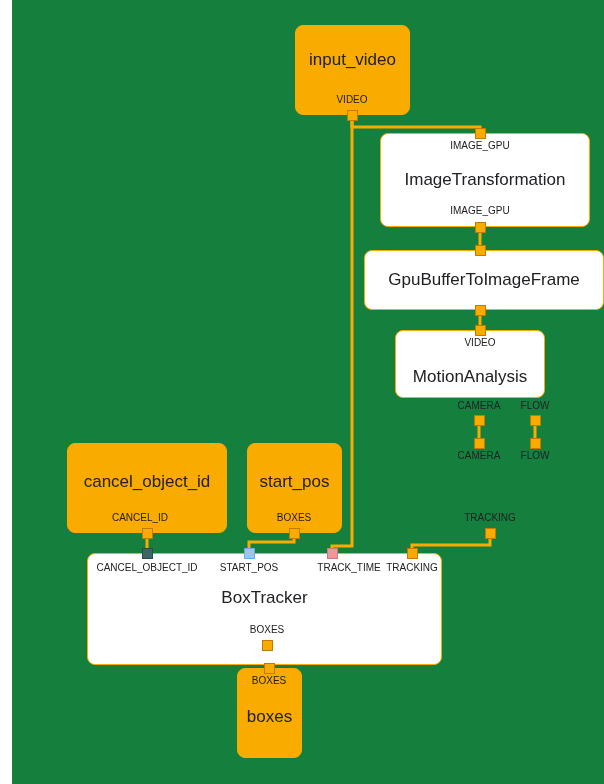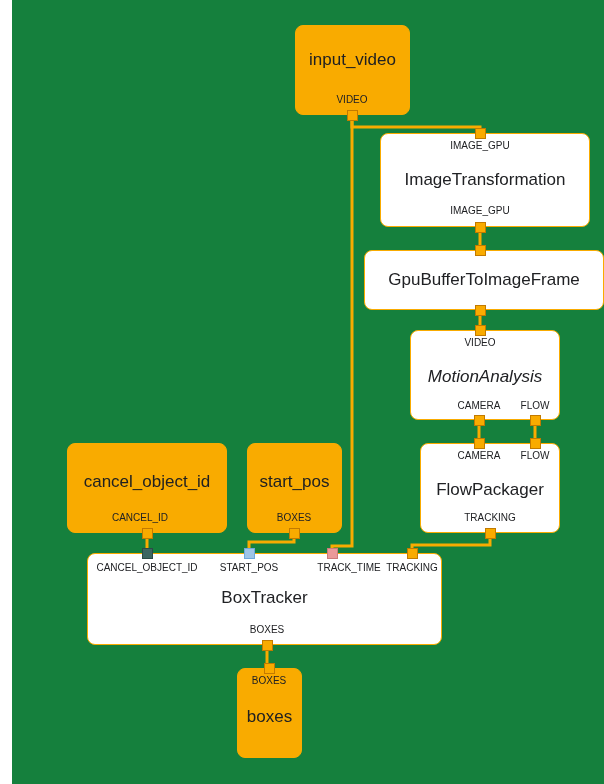--- a/index.html
+++ b/index.html
@@ -52,37 +52,34 @@
   </div>
 
   <div class="node node--calc" style="left:352px;top:250px;width:240px;height:60px;">
     <div class="title" style="top:19px;">GpuBufferToImageFrame</div>
   </div>
 
   <div class="node node--calc" style="left:368px;top:133px;width:210px;height:94px;">
     <div class="title" style="top:36px;">ImageTransformation</div>
   </div>
 
-  <div class="node node--calc" style="left:398px;top:330px;width:150px;height:90px;font-style:italic;">
+  <div class="node node--calc" style="left:383px;top:330px;width:150px;height:68px;">
     <div class="title" style="top:36px;">MotionAnalysis</div>
   </div>
 
-  <div class="node node--calc" style="left:408px;top:443px;width:140px;height:90px;">
-    <div class="title" style="top:36px;">FlowPackager</div>
-  </div>
 
   <div class="node node--stream" style="left:55px;top:443px;width:160px;height:90px;">
     <div class="title" style="top:28px;">cancel_object_id</div>
   </div>
 
   <div class="node node--stream" style="left:235px;top:443px;width:95px;height:90px;">
     <div class="title" style="top:28px;">start_pos</div>
   </div>
 
-  <div class="node node--calc" style="left:75px;top:553px;width:355px;height:92px;">
+  <div class="node node--calc" style="left:75px;top:553px;width:355px;height:112px;">
     <div class="title" style="top:34px;">BoxTracker</div>
   </div>
 
   <div class="node node--stream" style="left:225px;top:668px;width:65px;height:90px;">
     <div class="title" style="top:38px;">boxes</div>
   </div>
 
   <span class="portlabel" style="left:340px;top:94px;">VIDEO</span>
 
   <span class="portlabel" style="left:468px;top:140px;">IMAGE_GPU</span>

